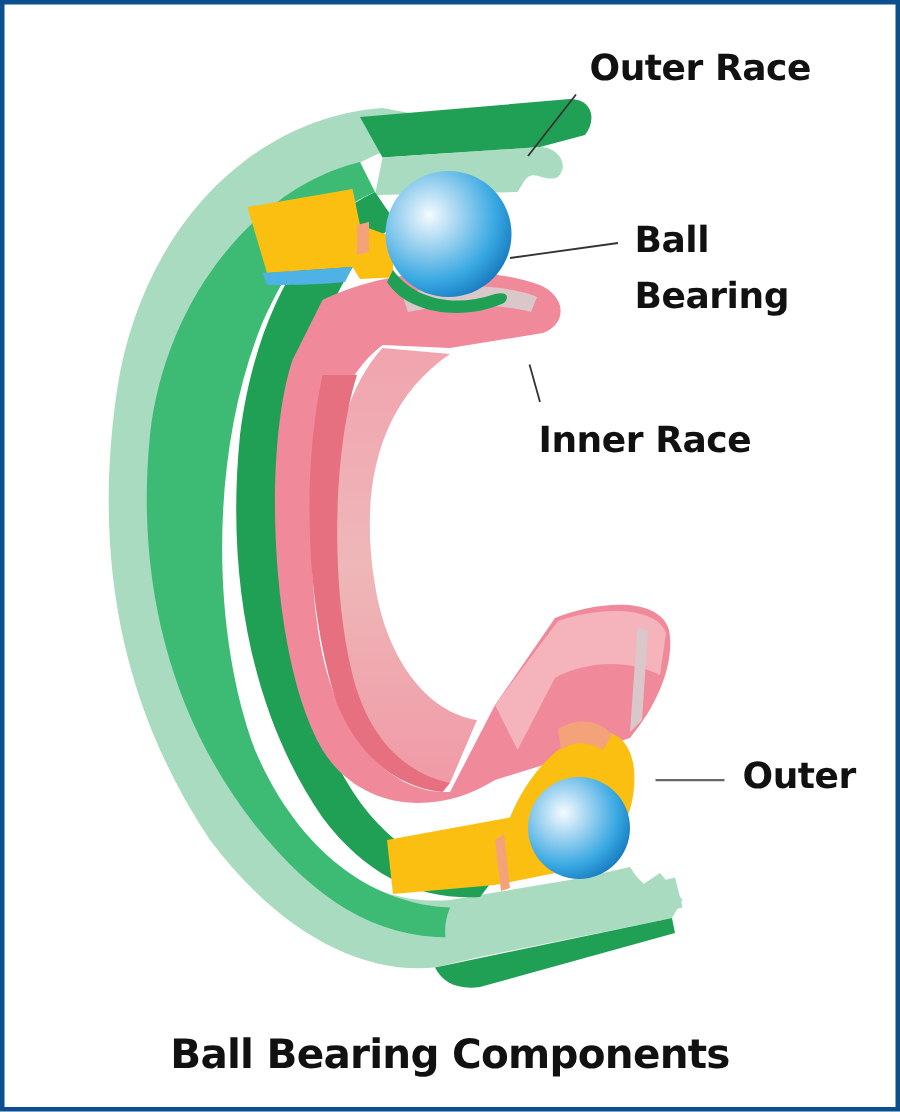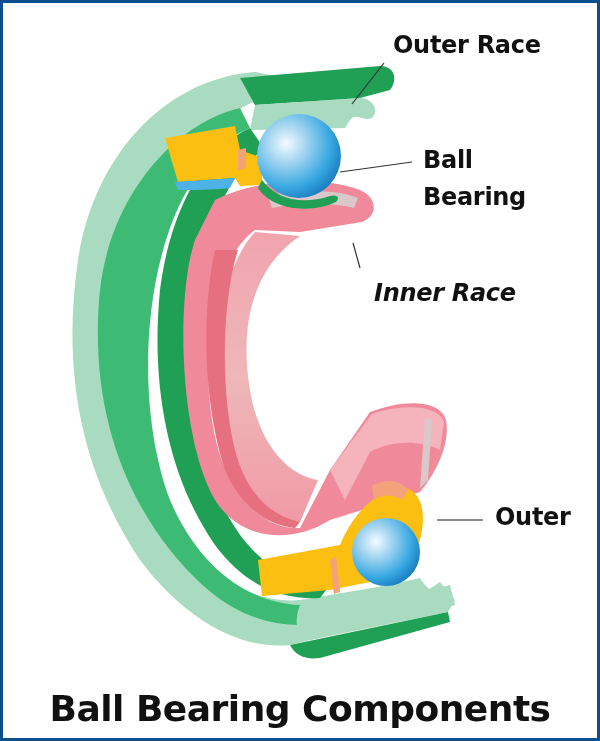--- a/index.html
+++ b/index.html
@@ -9,21 +9,21 @@
     box-sizing: border-box; border: 3px solid #0b4f8f; background: #ffffff;
   }
   svg.art { position: absolute; left: 0; top: 0; }
   .label {
     position: absolute; font-family: "DejaVu Sans", sans-serif; font-weight: bold;
     color: #111111; font-size: 24px; line-height: 30px; white-space: nowrap;
     letter-spacing: -0.3px;
   }
   .caption {
     position: absolute; left: 0; width: 600px; top: 688px; text-align: center;
-    font-family: "DejaVu Sans", sans-serif; font-weight: bold; font-size: 36px;
+    font-family: "DejaVu Sans", sans-serif; font-weight: bold; font-size: 27px;
     color: #111111; letter-spacing: -0.5px;
   }
 </style>
 </head>
 <body>
 
 <div class="frame"></div>
 
 <svg class="art" width="600" height="741" viewBox="0 0 600 741">
   <defs>
@@ -90,16 +90,16 @@
 
   <line x1="352" y1="104" x2="384" y2="63" stroke="#333333" stroke-width="1.2"></line>
   <line x1="340" y1="172" x2="412" y2="162" stroke="#333333" stroke-width="1.2"></line>
   <line x1="353" y1="243" x2="360" y2="268" stroke="#333333" stroke-width="1.2"></line>
   <line x1="437" y1="520" x2="483" y2="520" stroke="#666666" stroke-width="1.5"></line>
 </svg>
 
 <div class="label" style="left:393px; top:30px;text-align:center;">Outer Race</div>
 <div class="label" style="left:423px; top:145px;">Ball</div>
 <div class="label" style="left:423px; top:182px;">Bearing</div>
-<div class="label" style="left:374px; top:278px;font-style:italic;">Inner Race</div>
+<div class="label" style="left:359px; top:278px;">Inner Race</div>
 <div class="label" style="left:495px; top:502px;">Outer</div>
 
 <div class="caption">Ball Bearing Components</div>
 
 </body></html>

